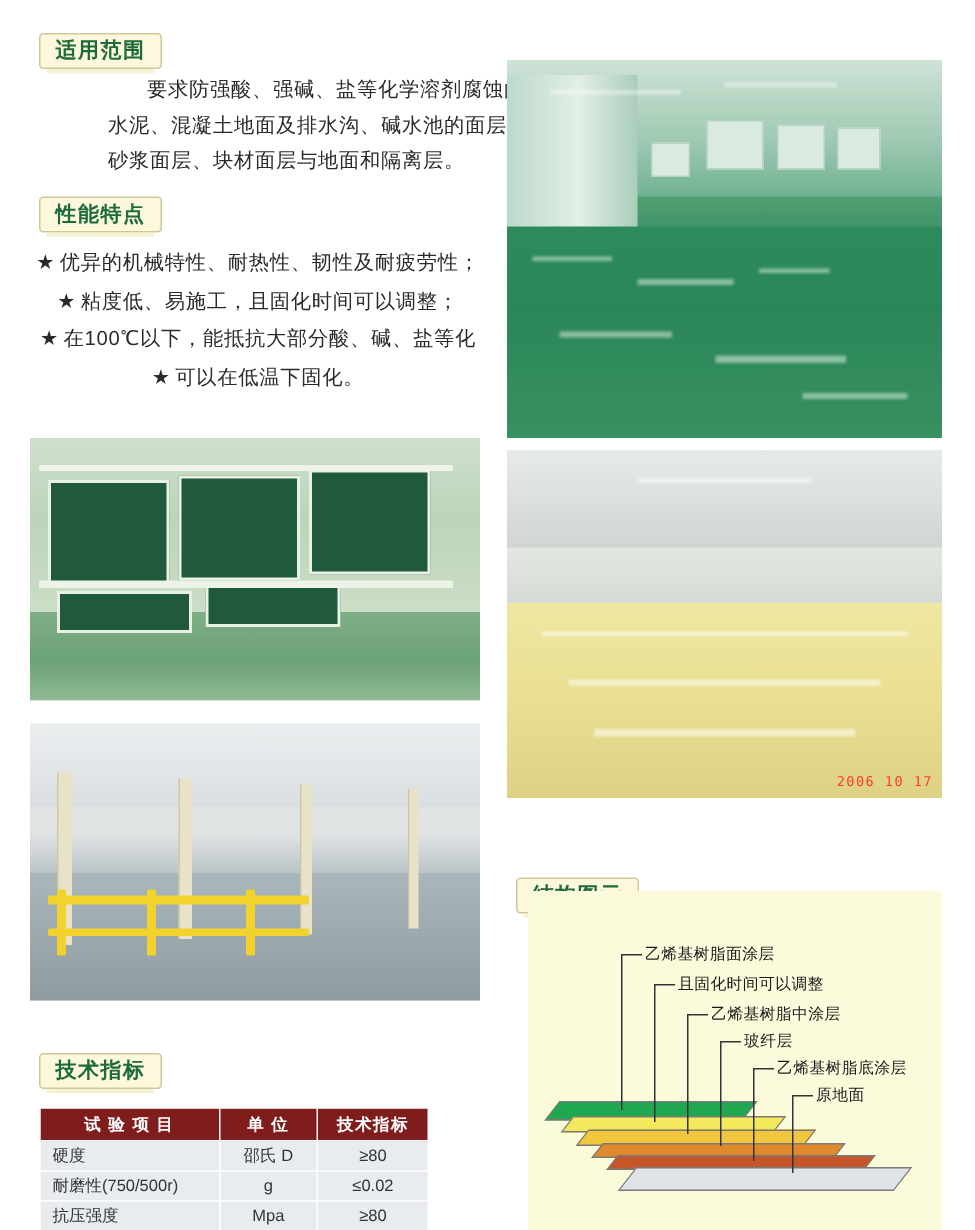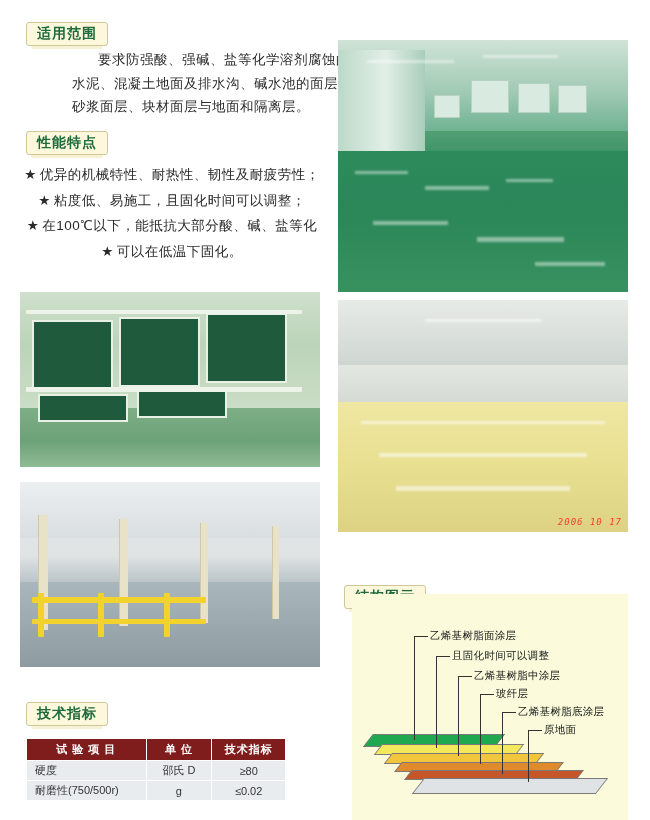--- a/index.html
+++ b/index.html
@@ -101,21 +101,21 @@
   }
   .ph-tanks .rim {
     position: absolute; background: #eef3e9; border-radius: 1px;
   }
   .ph-tanks .floorg {
     position: absolute; left: 0; right: 0; bottom: 0; height: 34%;
     background: linear-gradient(#7fae86,#6ca177 55%,#8fbb95 100%);
   }
 
   
-  .ph-yellow { background: linear-gradient(#dfe4e2 0%, #cfd6d2 26%, #e9e2a6 40%, #efe7a4 60%, #e6dd94 100%); font-style: italic; }
+  .ph-yellow { background: linear-gradient(#dfe4e2 0%, #cfd6d2 26%, #e9e2a6 40%, #efe7a4 60%, #e6dd94 100%); }
   .ph-yellow .ceilY {
     position: absolute; left:0; right:0; top:0; height: 30%;
     background: linear-gradient(#e7ebe8,#cdd4d0);
   }
   .ph-yellow .wallY {
     position: absolute; left:0; right:0; top:28%; height: 18%;
     background: linear-gradient(#e3e7e2,#d3d9d2);
   }
   .ph-yellow .floorY {
     position: absolute; left:0; right:0; bottom:0; height: 56%;
@@ -318,17 +318,22 @@
       <tr>
         <td class="name">硬度</td>
         <td>邵氏 D</td>
         <td>≥80</td>
       </tr>
       <tr>
         <td class="name">耐磨性(750/500r)</td>
         <td>g</td>
         <td>≤0.02</td>
       </tr>
+      <tr>
+        <td class="name">抗压强度</td>
+        <td>Mpa</td>
+        <td>≥80</td>
+      </tr>
 
     </tbody>
   </table>
 
 </div>
 
 </body></html>

